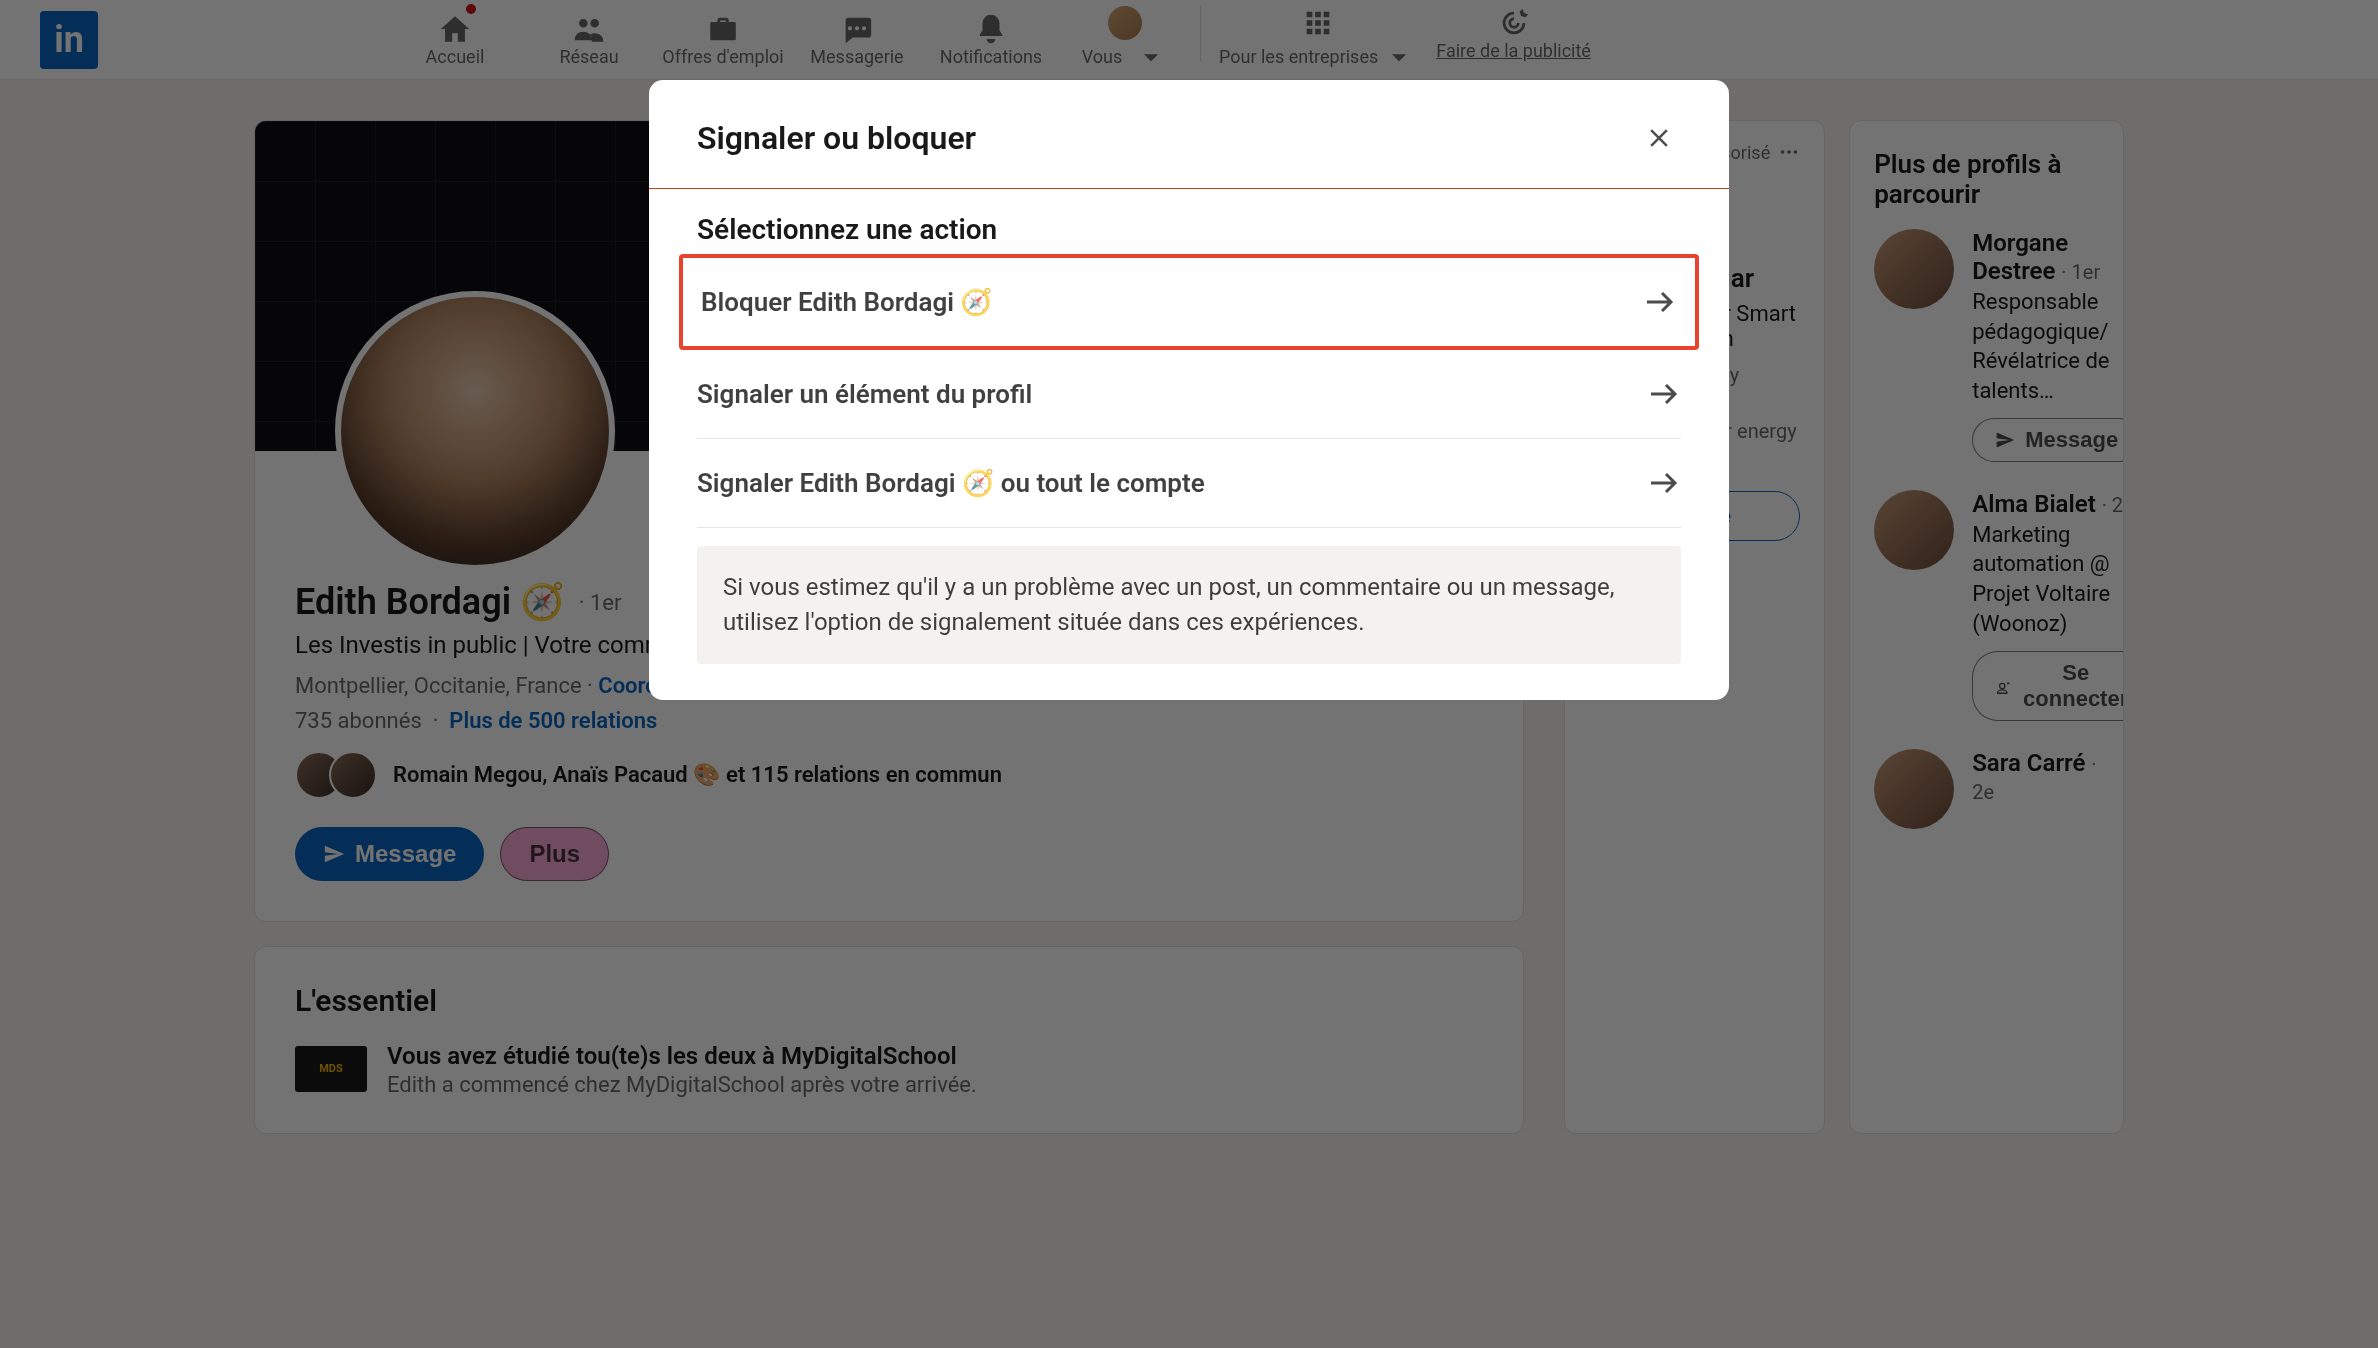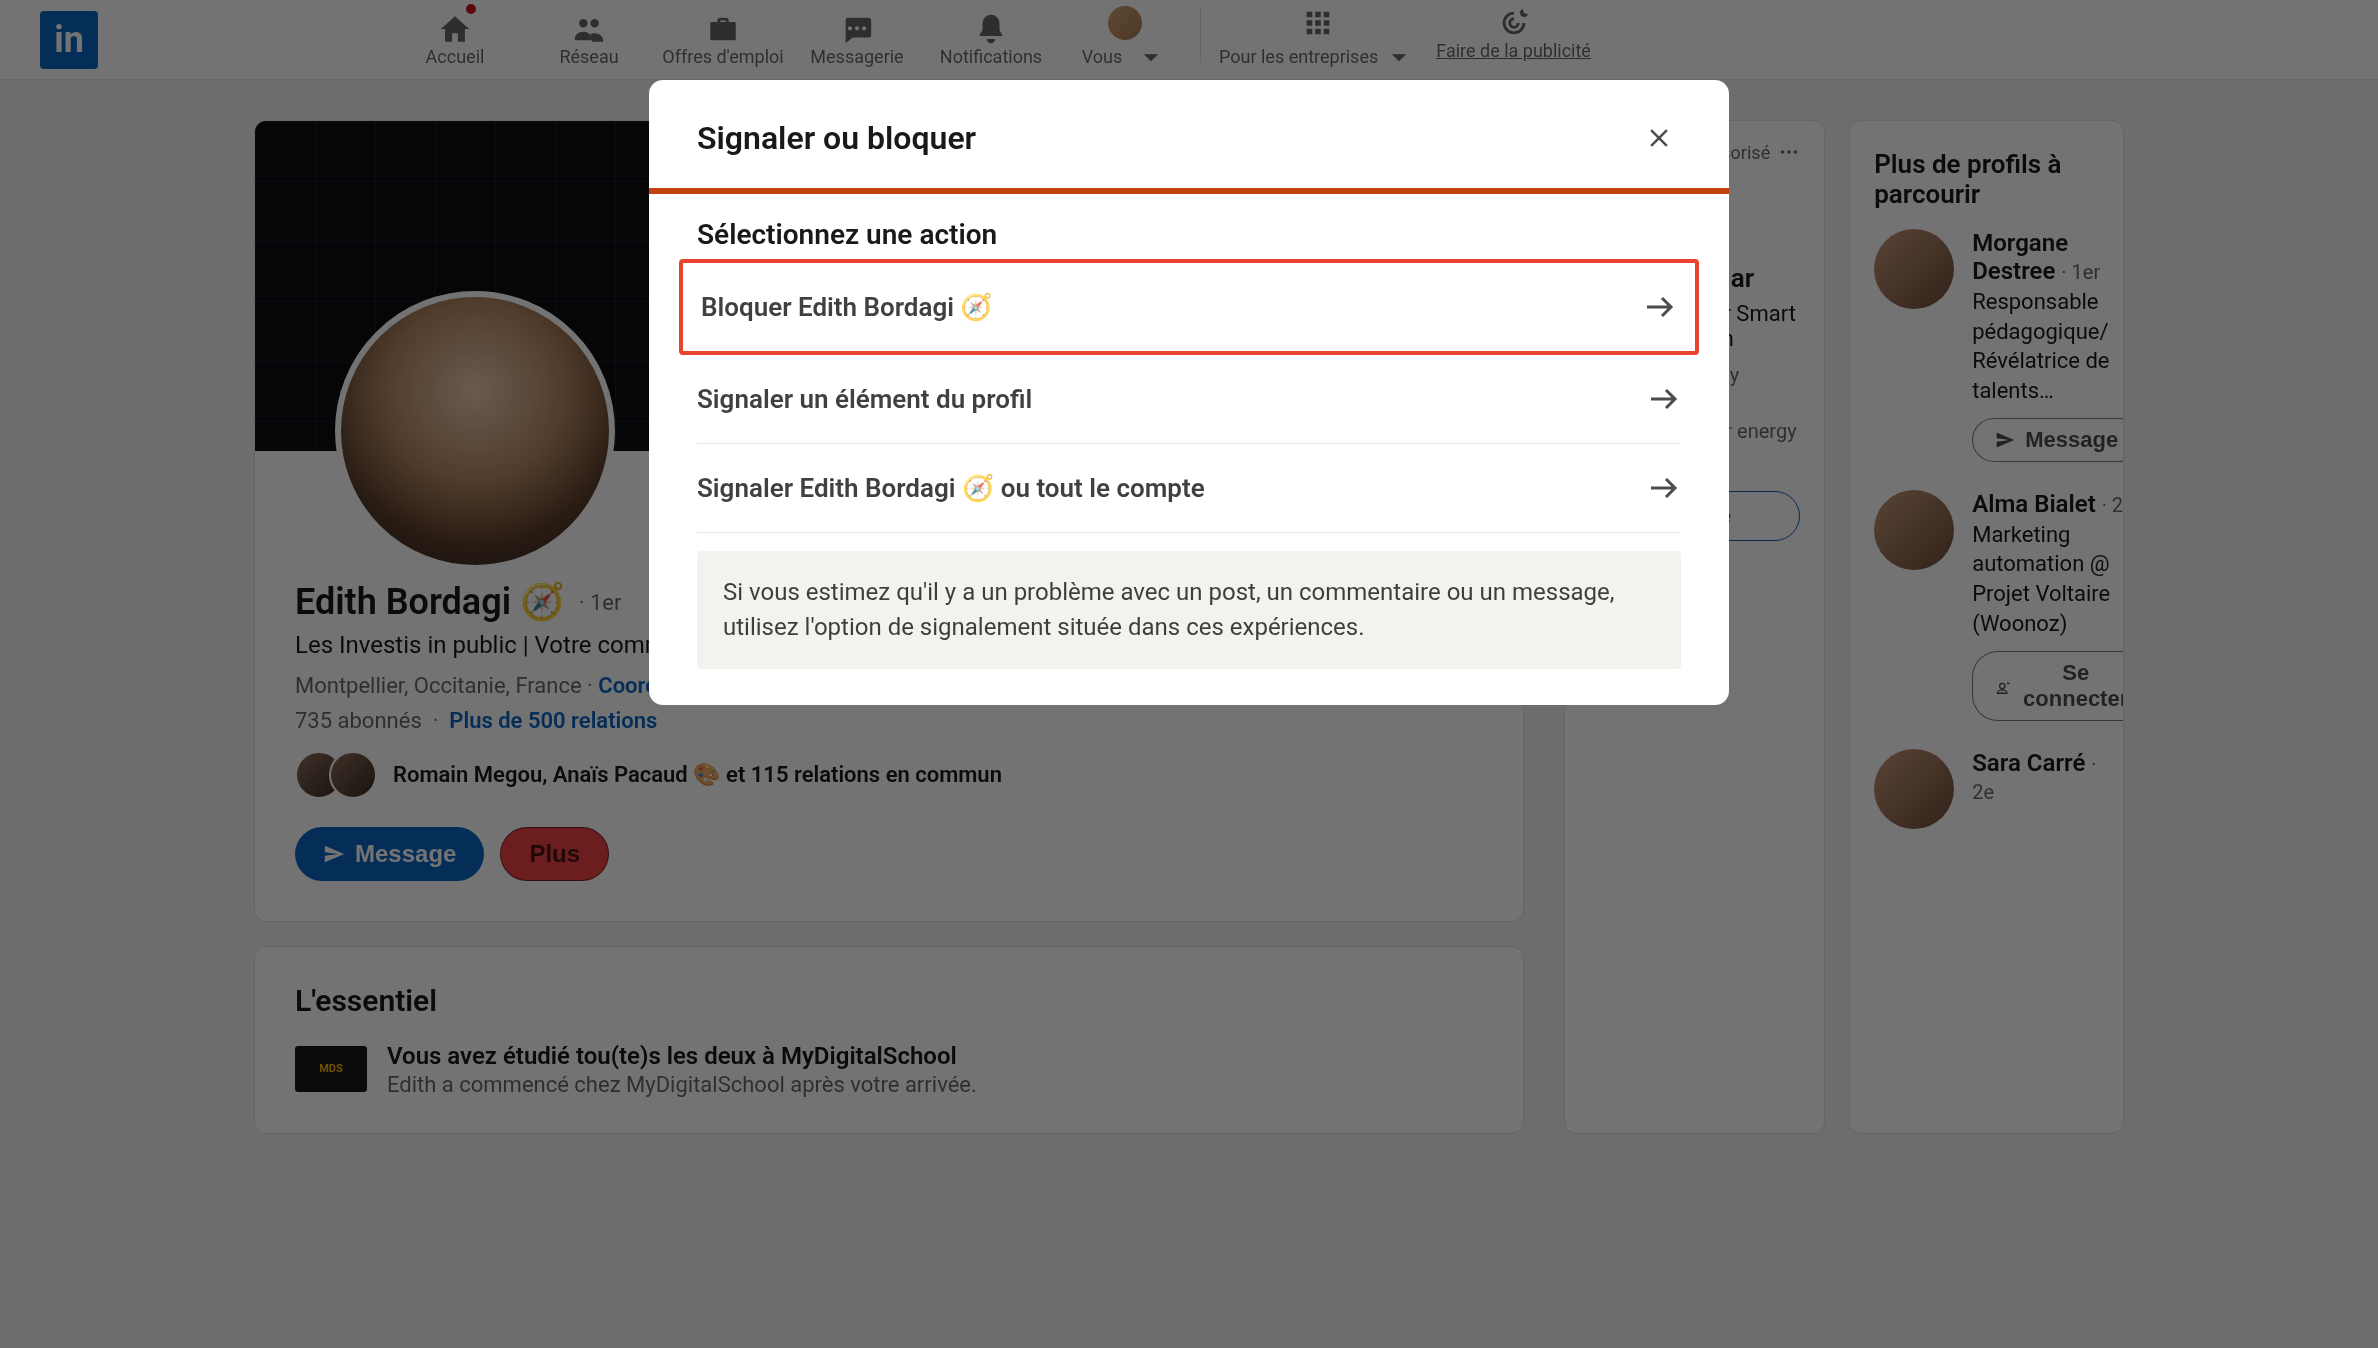--- a/index.html
+++ b/index.html
@@ -149,21 +149,21 @@
     .btn {
       border-radius: 28px;
       font-size: 24px;
       font-weight: 600;
       padding: 12px 28px;
       border: none;
       cursor: pointer;
       display: flex; align-items: center; gap: 10px;
     }
     .btn-primary { background: #0a66c2; color: #fff; }
-    .btn-secondary { background: #ef4444; color: rgba(0,0,0,0.7); border: 1.5px solid rgba(0,0,0,0.5); }
+    .btn-secondary { background: #f9a8d4; color: rgba(0,0,0,0.7); border: 1.5px solid rgba(0,0,0,0.5); }
     .company-badge {
       position: absolute; right: 40px; top: 360px;
       display: flex; align-items: center; gap: 14px;
     }
     .company-logo {
       width: 50px; height: 32px; background: #1a1a1a; border-radius: 3px;
       display: flex; align-items: center; justify-content: center;
       color: #f5b400; font-size: 9px; font-weight: 700; letter-spacing: -0.5px;
     }
     .company-badge span { font-size: 22px; font-weight: 600; }
@@ -233,21 +233,21 @@
       top: 80px; left: 50%; transform: translateX(-50%);
       width: 1080px;
       background: #fff;
       border-radius: 14px;
       z-index: 60;
       padding: 0;
     }
     .modal-header {
       display: flex; justify-content: space-between; align-items: center;
       padding: 36px 48px 28px;
-      border-bottom: 6px solid #c2410c;
+      border-bottom: 1px solid #c2410c;
     }
     .modal-header h2 { font-size: 32px; font-weight: 600; }
     .close-btn {
       background: none; border: none; cursor: pointer;
       width: 44px; height: 44px; display:flex; align-items:center; justify-content:center;
     }
     .close-btn svg { width: 30px; height: 30px; fill: rgba(0,0,0,0.7); }
     .modal-body { padding: 24px 48px 36px; }
     .modal-body h3 { font-size: 28px; font-weight: 600; margin-bottom: 8px; }
     .action-item {

